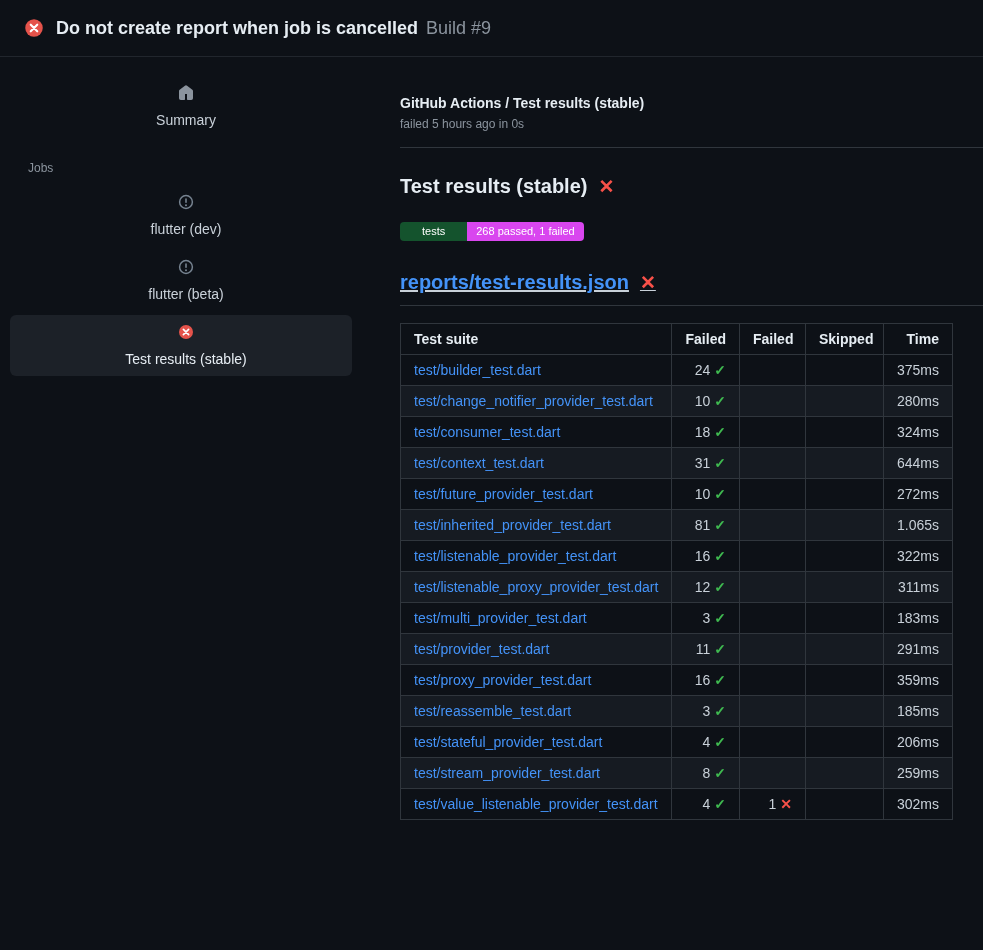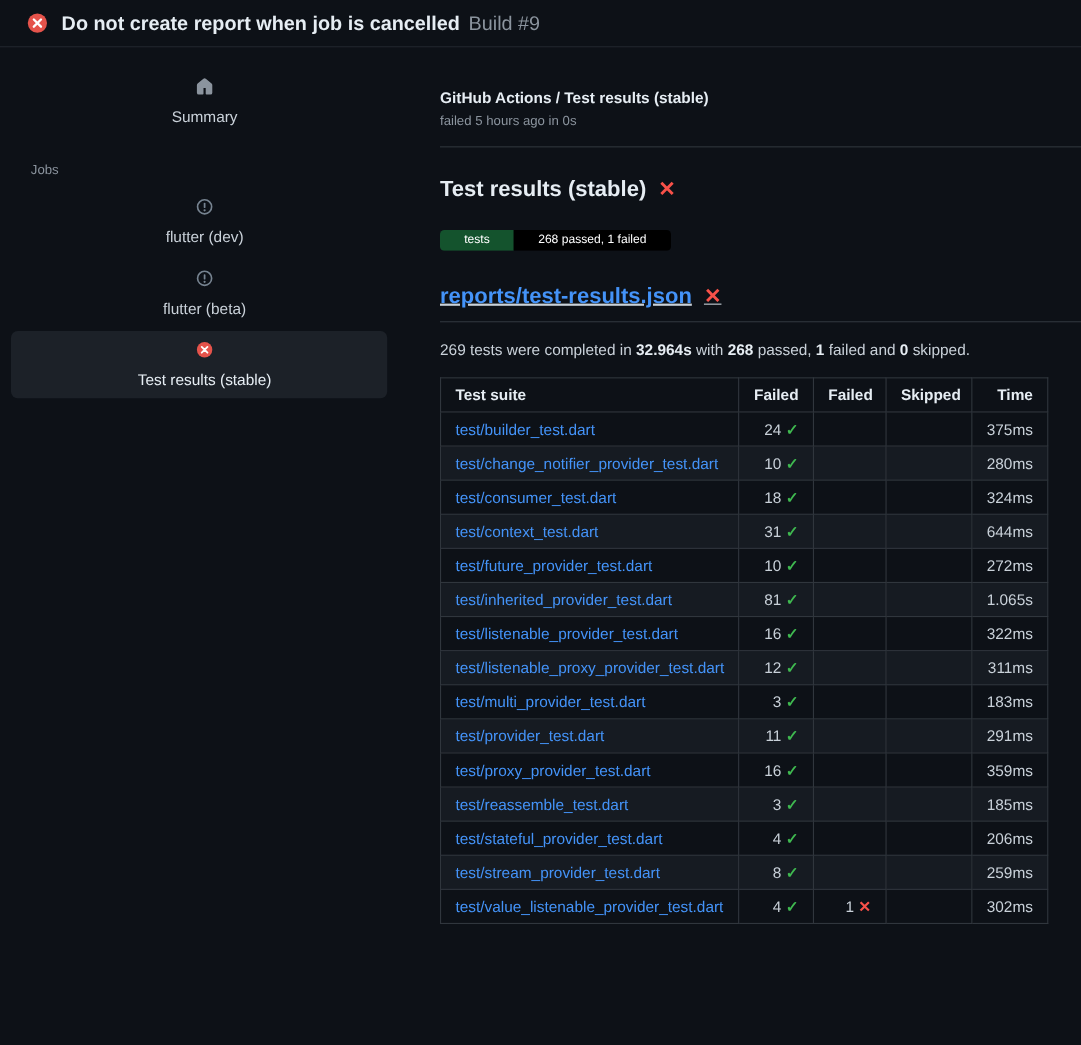--- a/index.html
+++ b/index.html
@@ -8,21 +8,21 @@
     width: 983px; height: 950px;
     background: #0d1117;
     color: #c9d1d9;
     font-family: "Liberation Sans", sans-serif;
     font-size: 14px;
     overflow: hidden;
   }
   
   .topbar {
     display: flex; align-items: center; gap: 12px;
-    height: 43px; padding: 0 24px;
+    height: 57px; padding: 0 24px;
     border-bottom: 1px solid #21262d;
   }
   .status-svg { width: 20px; height: 20px; flex: none; display:block; }
   .topbar-title { font-size: 18px; font-weight: 700; color: #e6edf3; }
   .topbar-build { font-size: 18px; font-weight: 400; color: #8b949e; margin-left: 4px; }
 
   
   .layout { display: flex; align-items: flex-start; }
 
   
@@ -53,21 +53,21 @@
   }
   .redx { color: #f85149; font-weight: 700; font-size: 19px; line-height: 1; }
 
   .badge-row { margin-top: 24px; }
   .badge {
     display: inline-flex; overflow: hidden;
     border-radius: 4px;
     font-size: 11px; color: #fff; line-height: 1;
   }
   .badge-label { background: #14532d; padding: 4px 22px; }
-  .badge-value { background: #000000; padding: 4px 22px; }
+  .badge-value { background: #d946ef; padding: 4px 9px; }
 
   .report-heading {
     display: flex; align-items: center; gap: 11px;
     margin: 30px 0 0 0;
     padding-bottom: 11px;
     border-bottom: 1px solid #30363d;
     font-size: 20px; font-weight: 700; text-decoration: underline;
   }
   .report-link { color: #4493f8; text-decoration: none; }
 
@@ -171,21 +171,20 @@
         <span class="badge-label">tests</span>
         <span class="badge-value">268 passed, 1 failed</span>
       </span>
     </div>
 
     <h2 class="report-heading">
       <a href="#" class="report-link">reports/test-results.json</a>
       <span class="redx">✕</span>
     </h2>
 
-    <p class="summary-line"><span>269 tests were completed in </span><strong>32.964s</strong><span> with </span><strong>268</strong><span> passed, </span><strong>1</strong><span> failed and </span><strong>0</strong><span> skipped.</span></p>
 
     <table class="results">
       <colgroup>
         <col style="width:271px">
           <col style="width:68px">
           <col style="width:66px">
           <col style="width:78px">
           <col style="width:69px">
       </colgroup>
       <thead>

